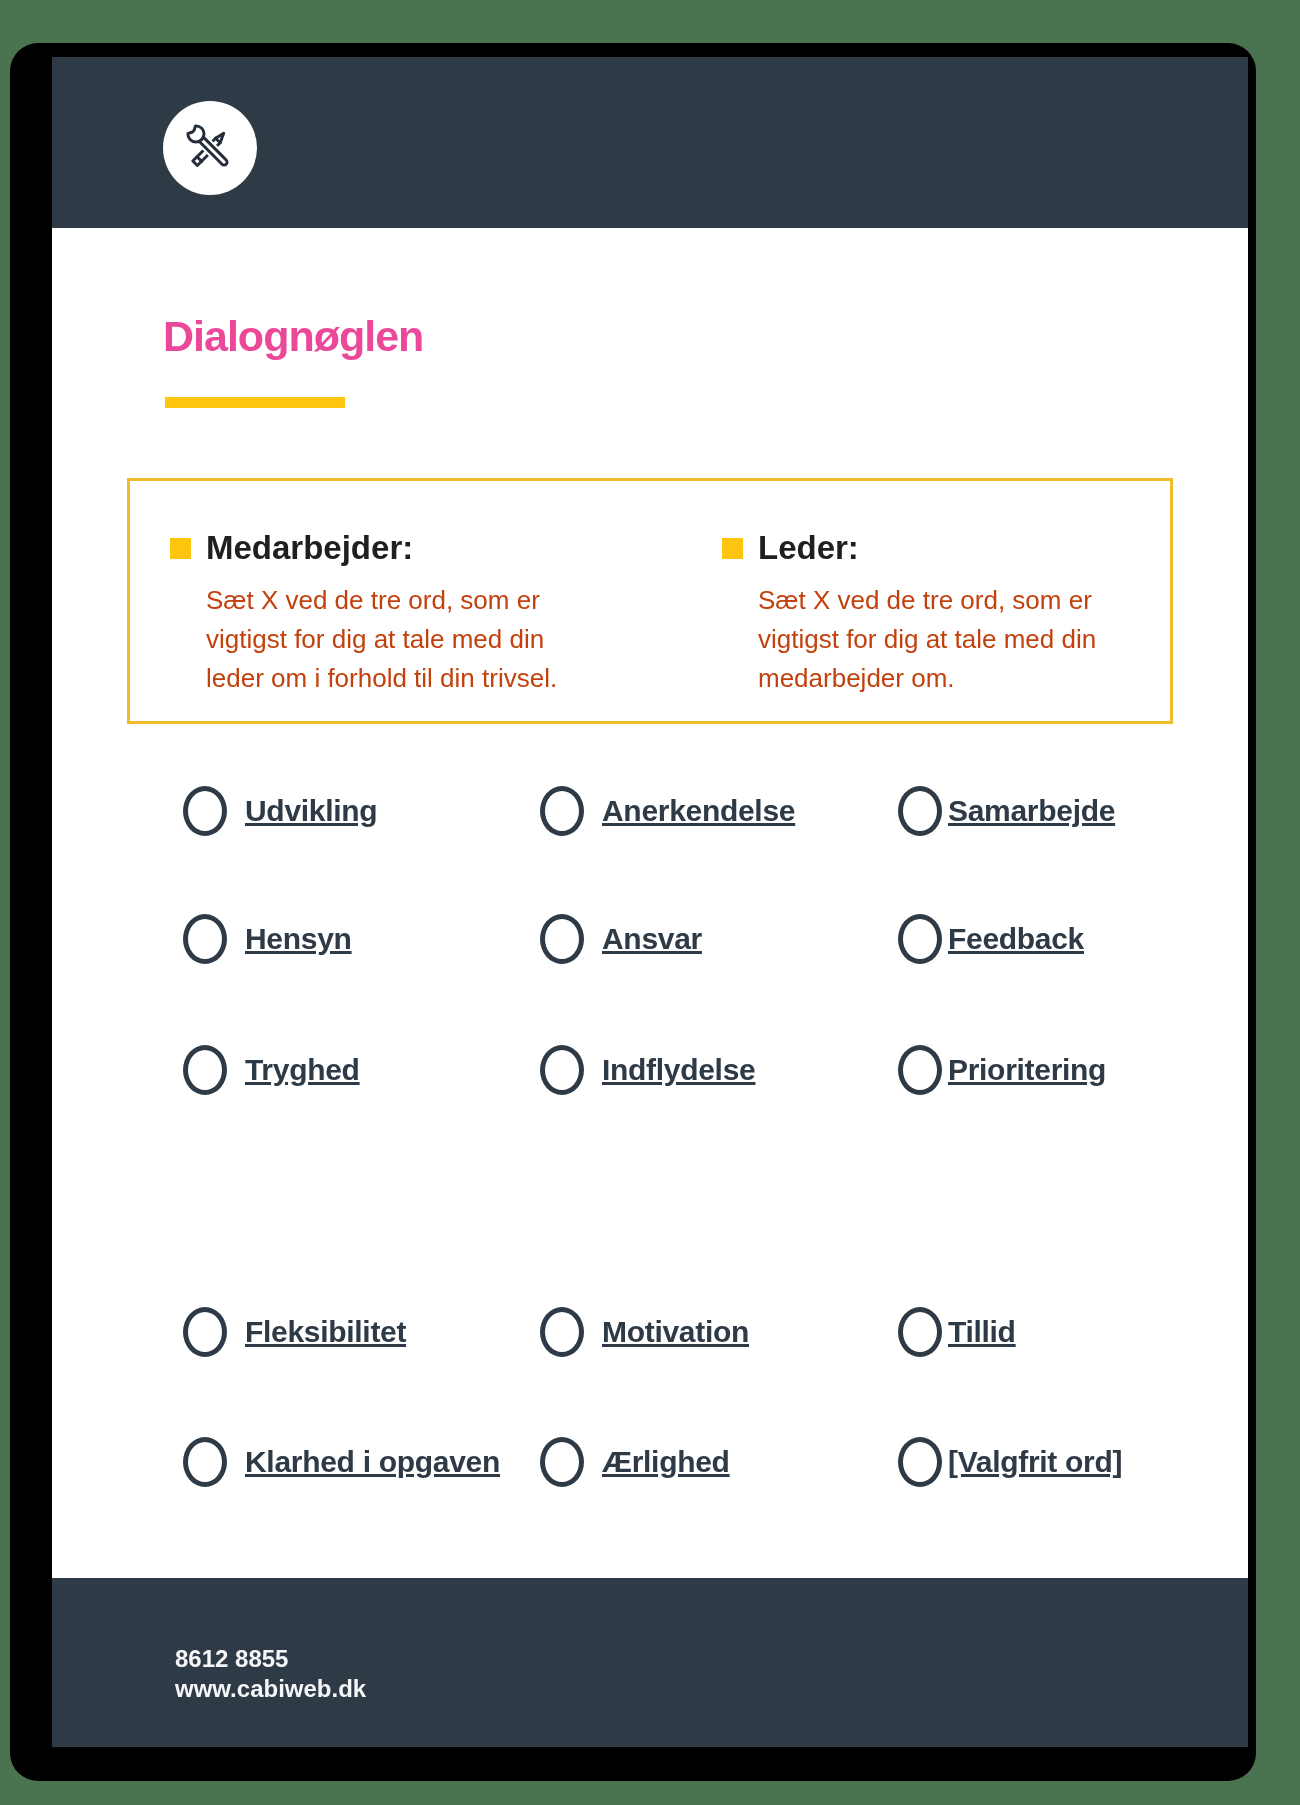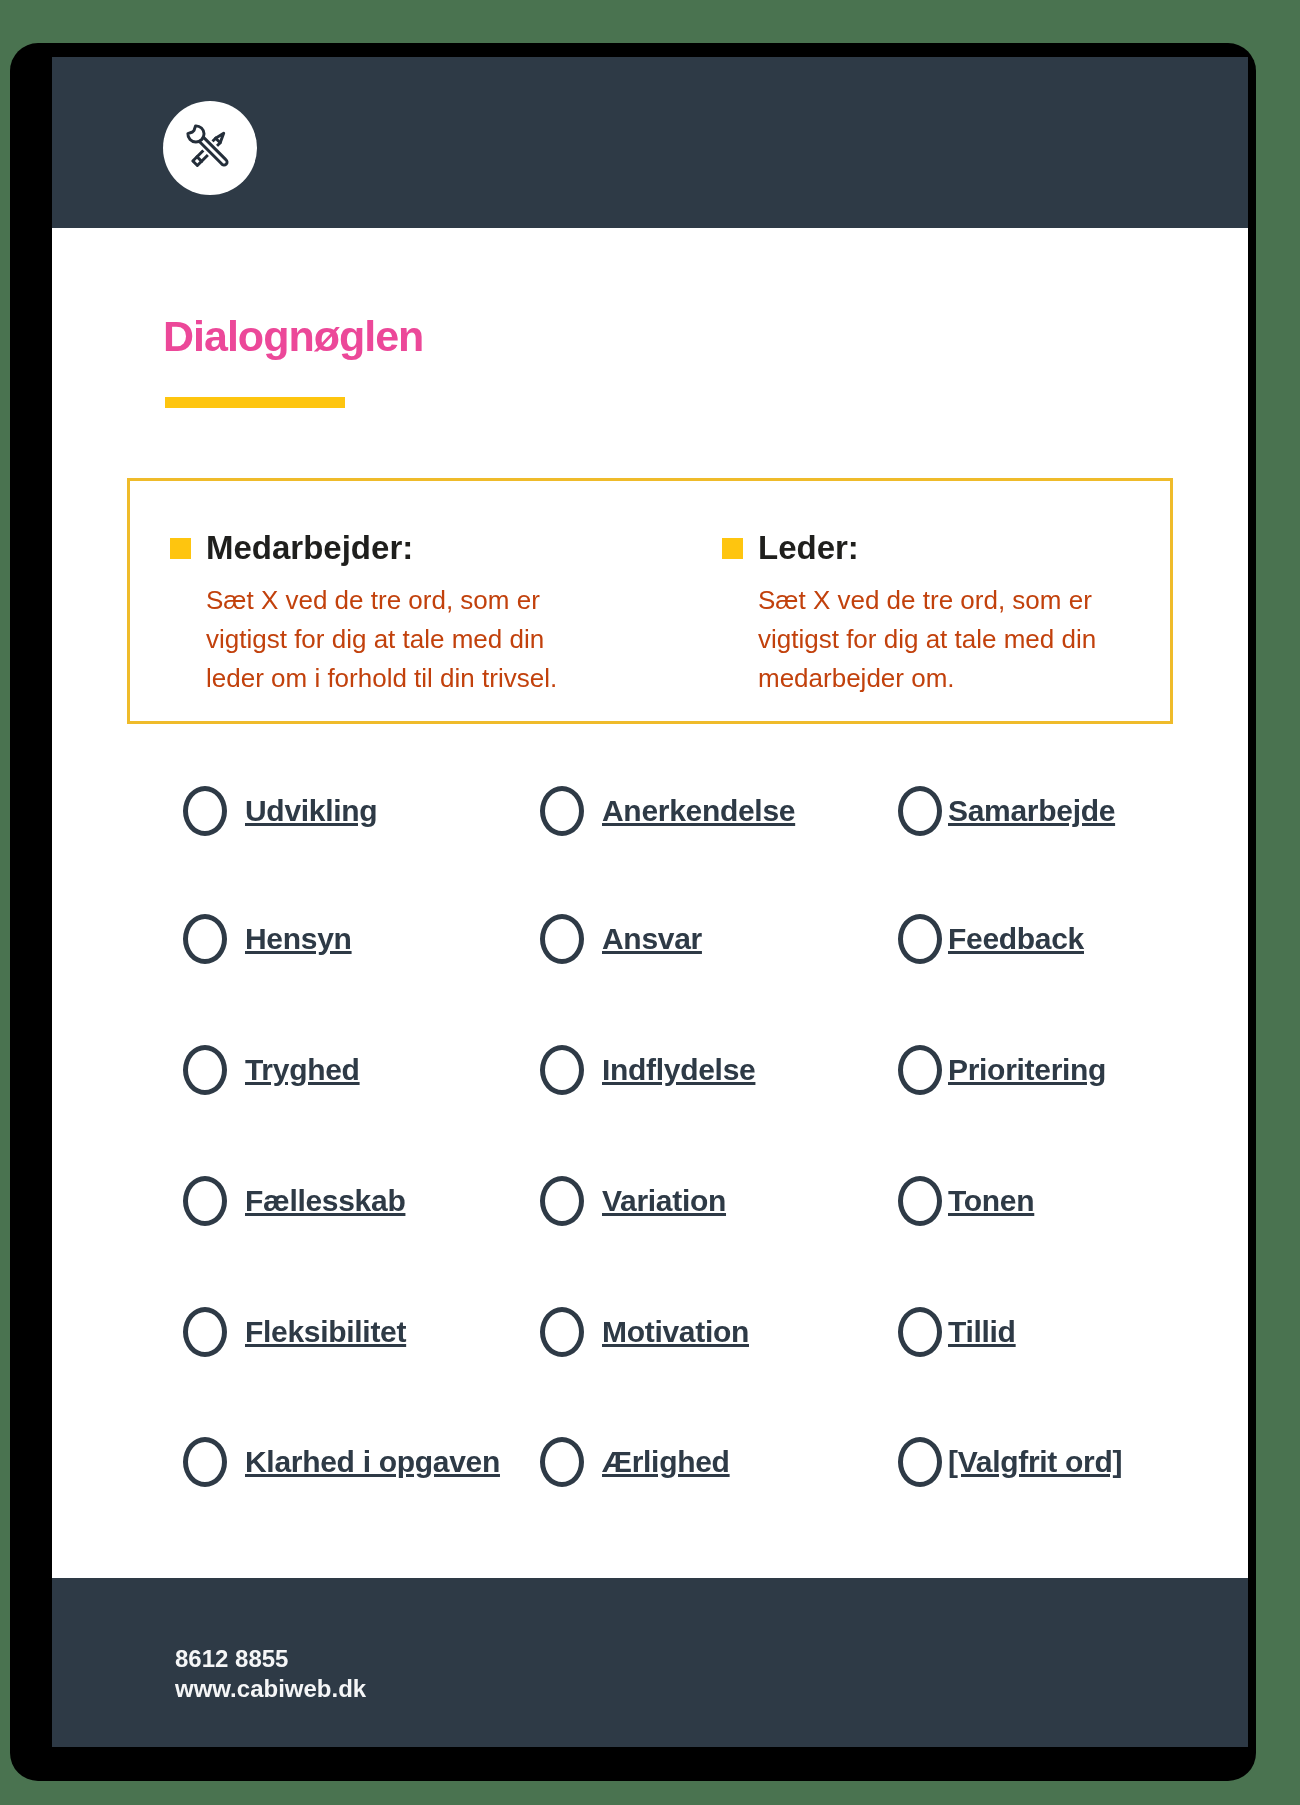--- a/index.html
+++ b/index.html
@@ -184,34 +184,20 @@
       </div>
     <div class="cell c2">
         <span class="circle"></span>
         <span class="wlabel">Indflydelse</span>
       </div>
     <div class="cell c3">
         <span class="circle"></span>
         <span class="wlabel">Prioritering</span>
       </div>
   </div>
-  <div class="row" style="top:1116px">
-    <div class="cell c1">
-        <span class="circle"></span>
-        <span class="wlabel">Fællesskab</span>
-      </div>
-    <div class="cell c2">
-        <span class="circle"></span>
-        <span class="wlabel">Variation</span>
-      </div>
-    <div class="cell c3">
-        <span class="circle"></span>
-        <span class="wlabel">Tonen</span>
-      </div>
-  </div>
   <div class="row" style="top:1247px">
     <div class="cell c1">
         <span class="circle"></span>
         <span class="wlabel">Fleksibilitet</span>
       </div>
     <div class="cell c2">
         <span class="circle"></span>
         <span class="wlabel">Motivation</span>
       </div>
     <div class="cell c3">

